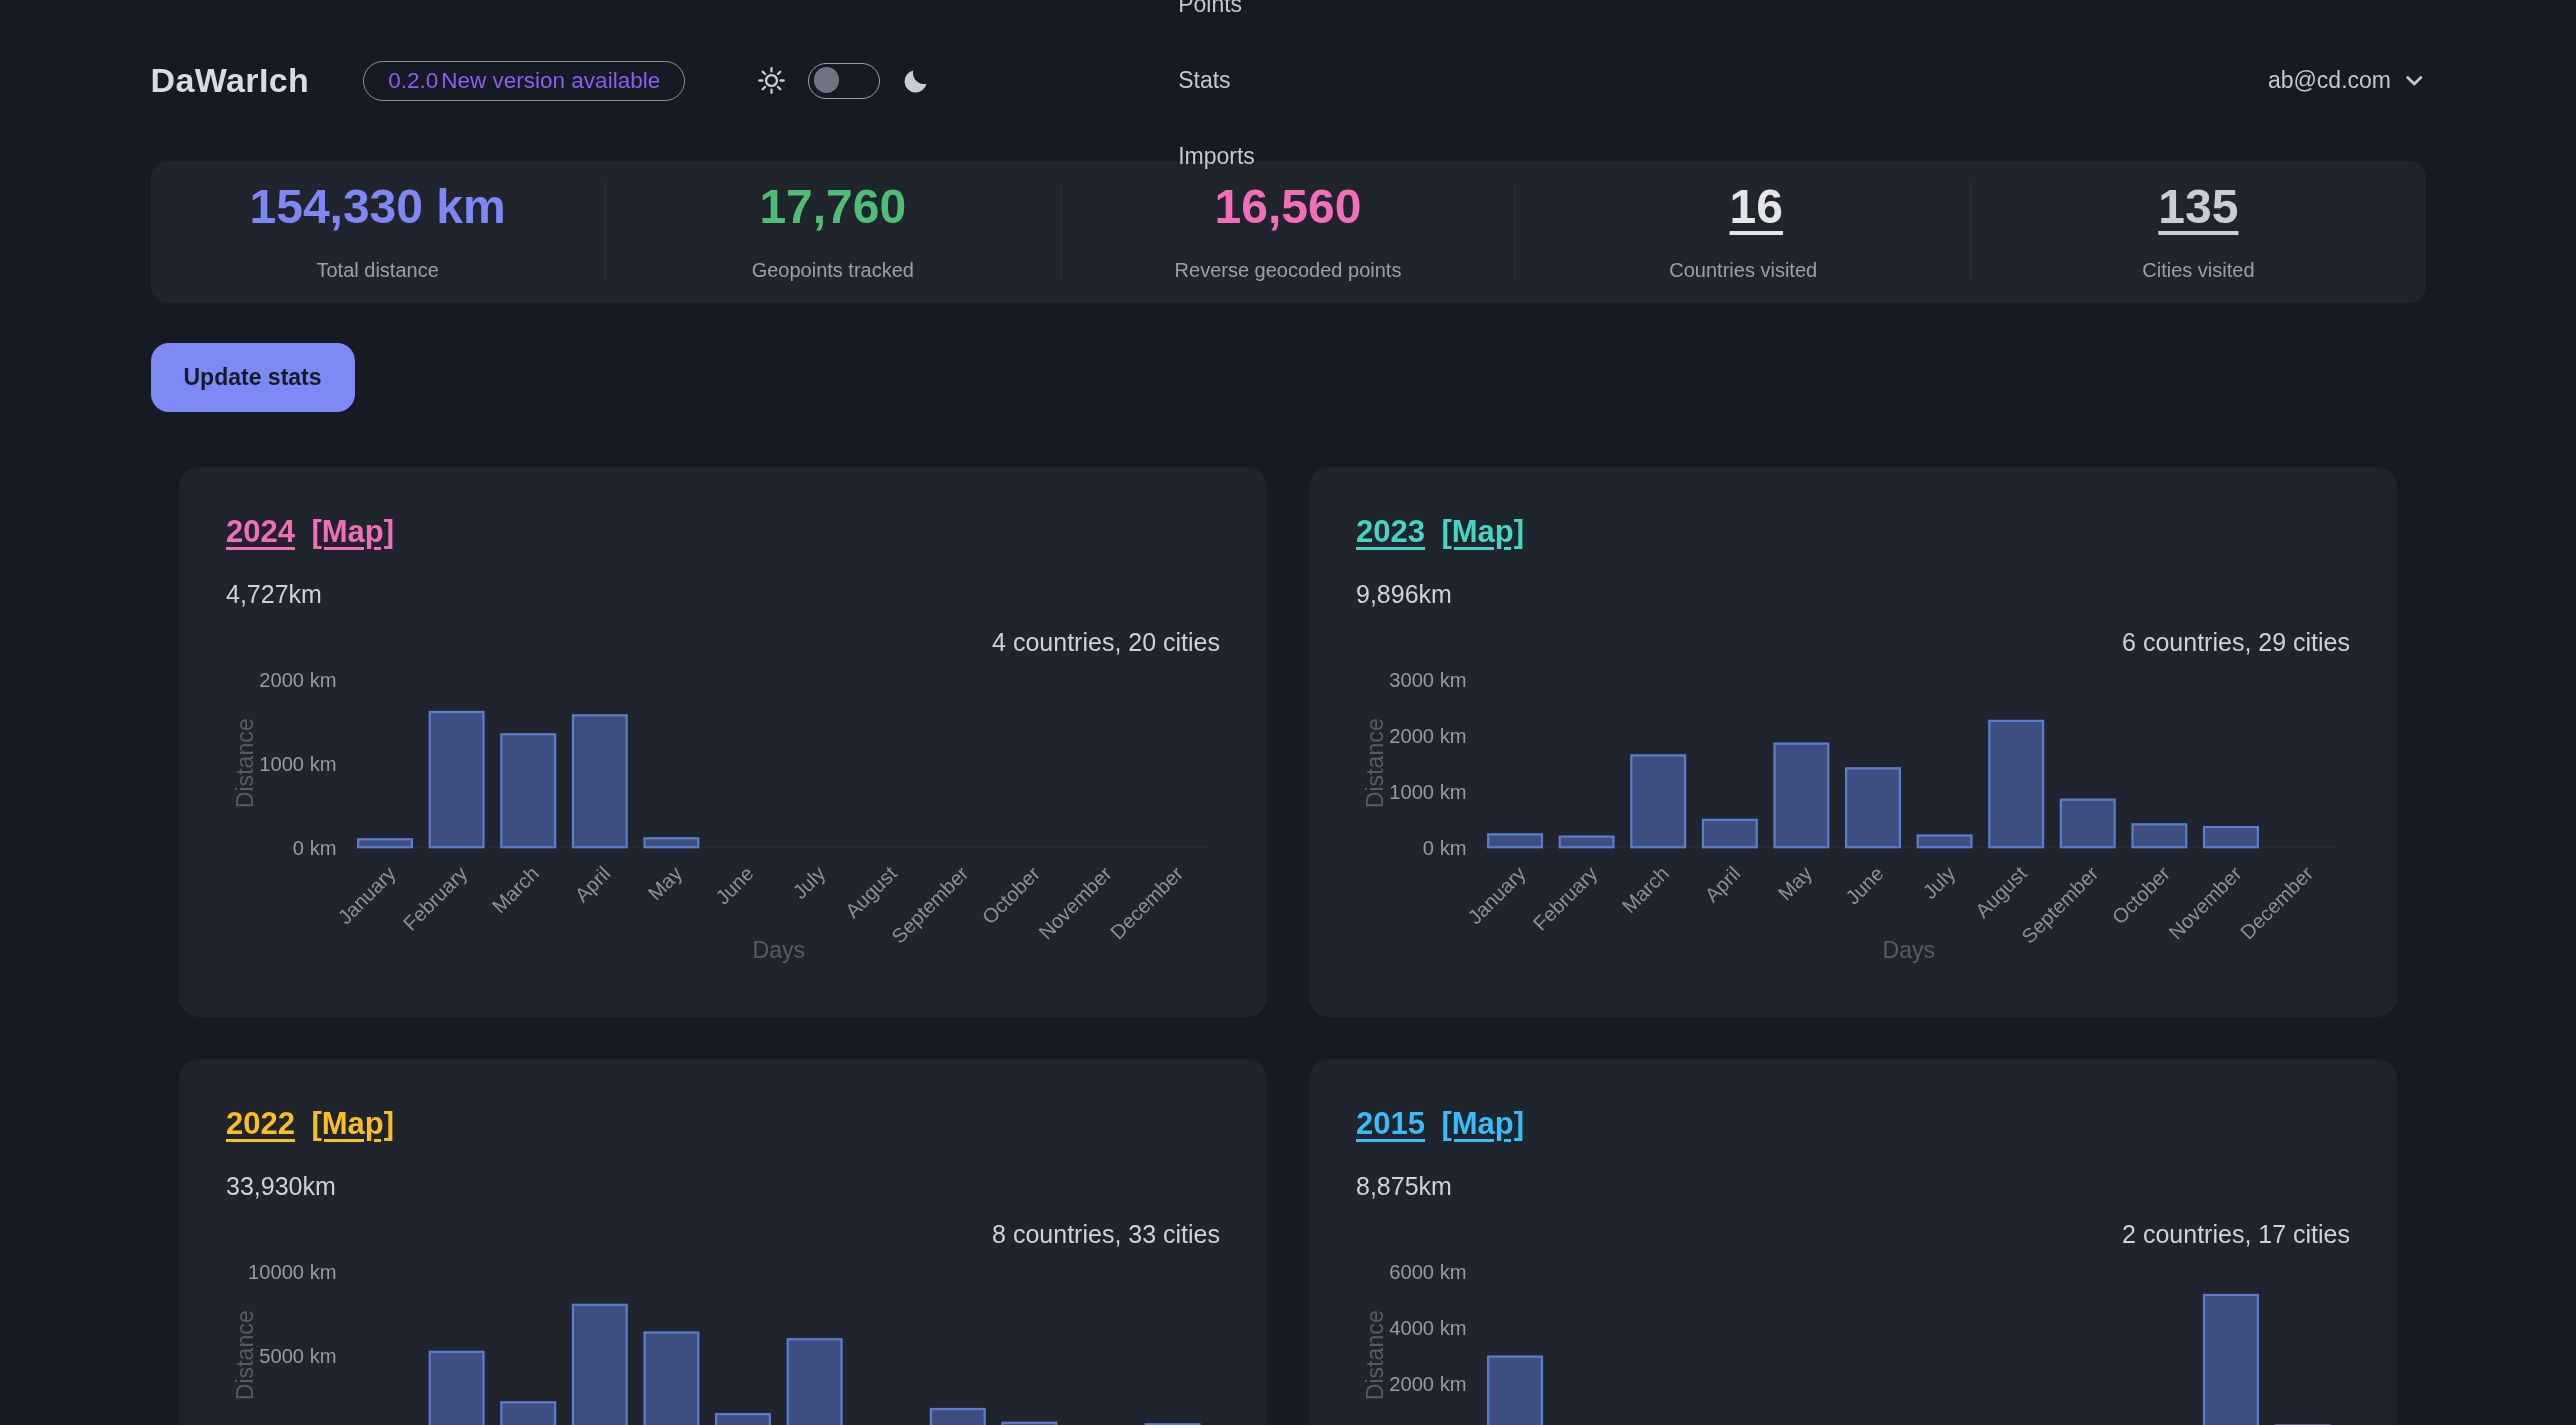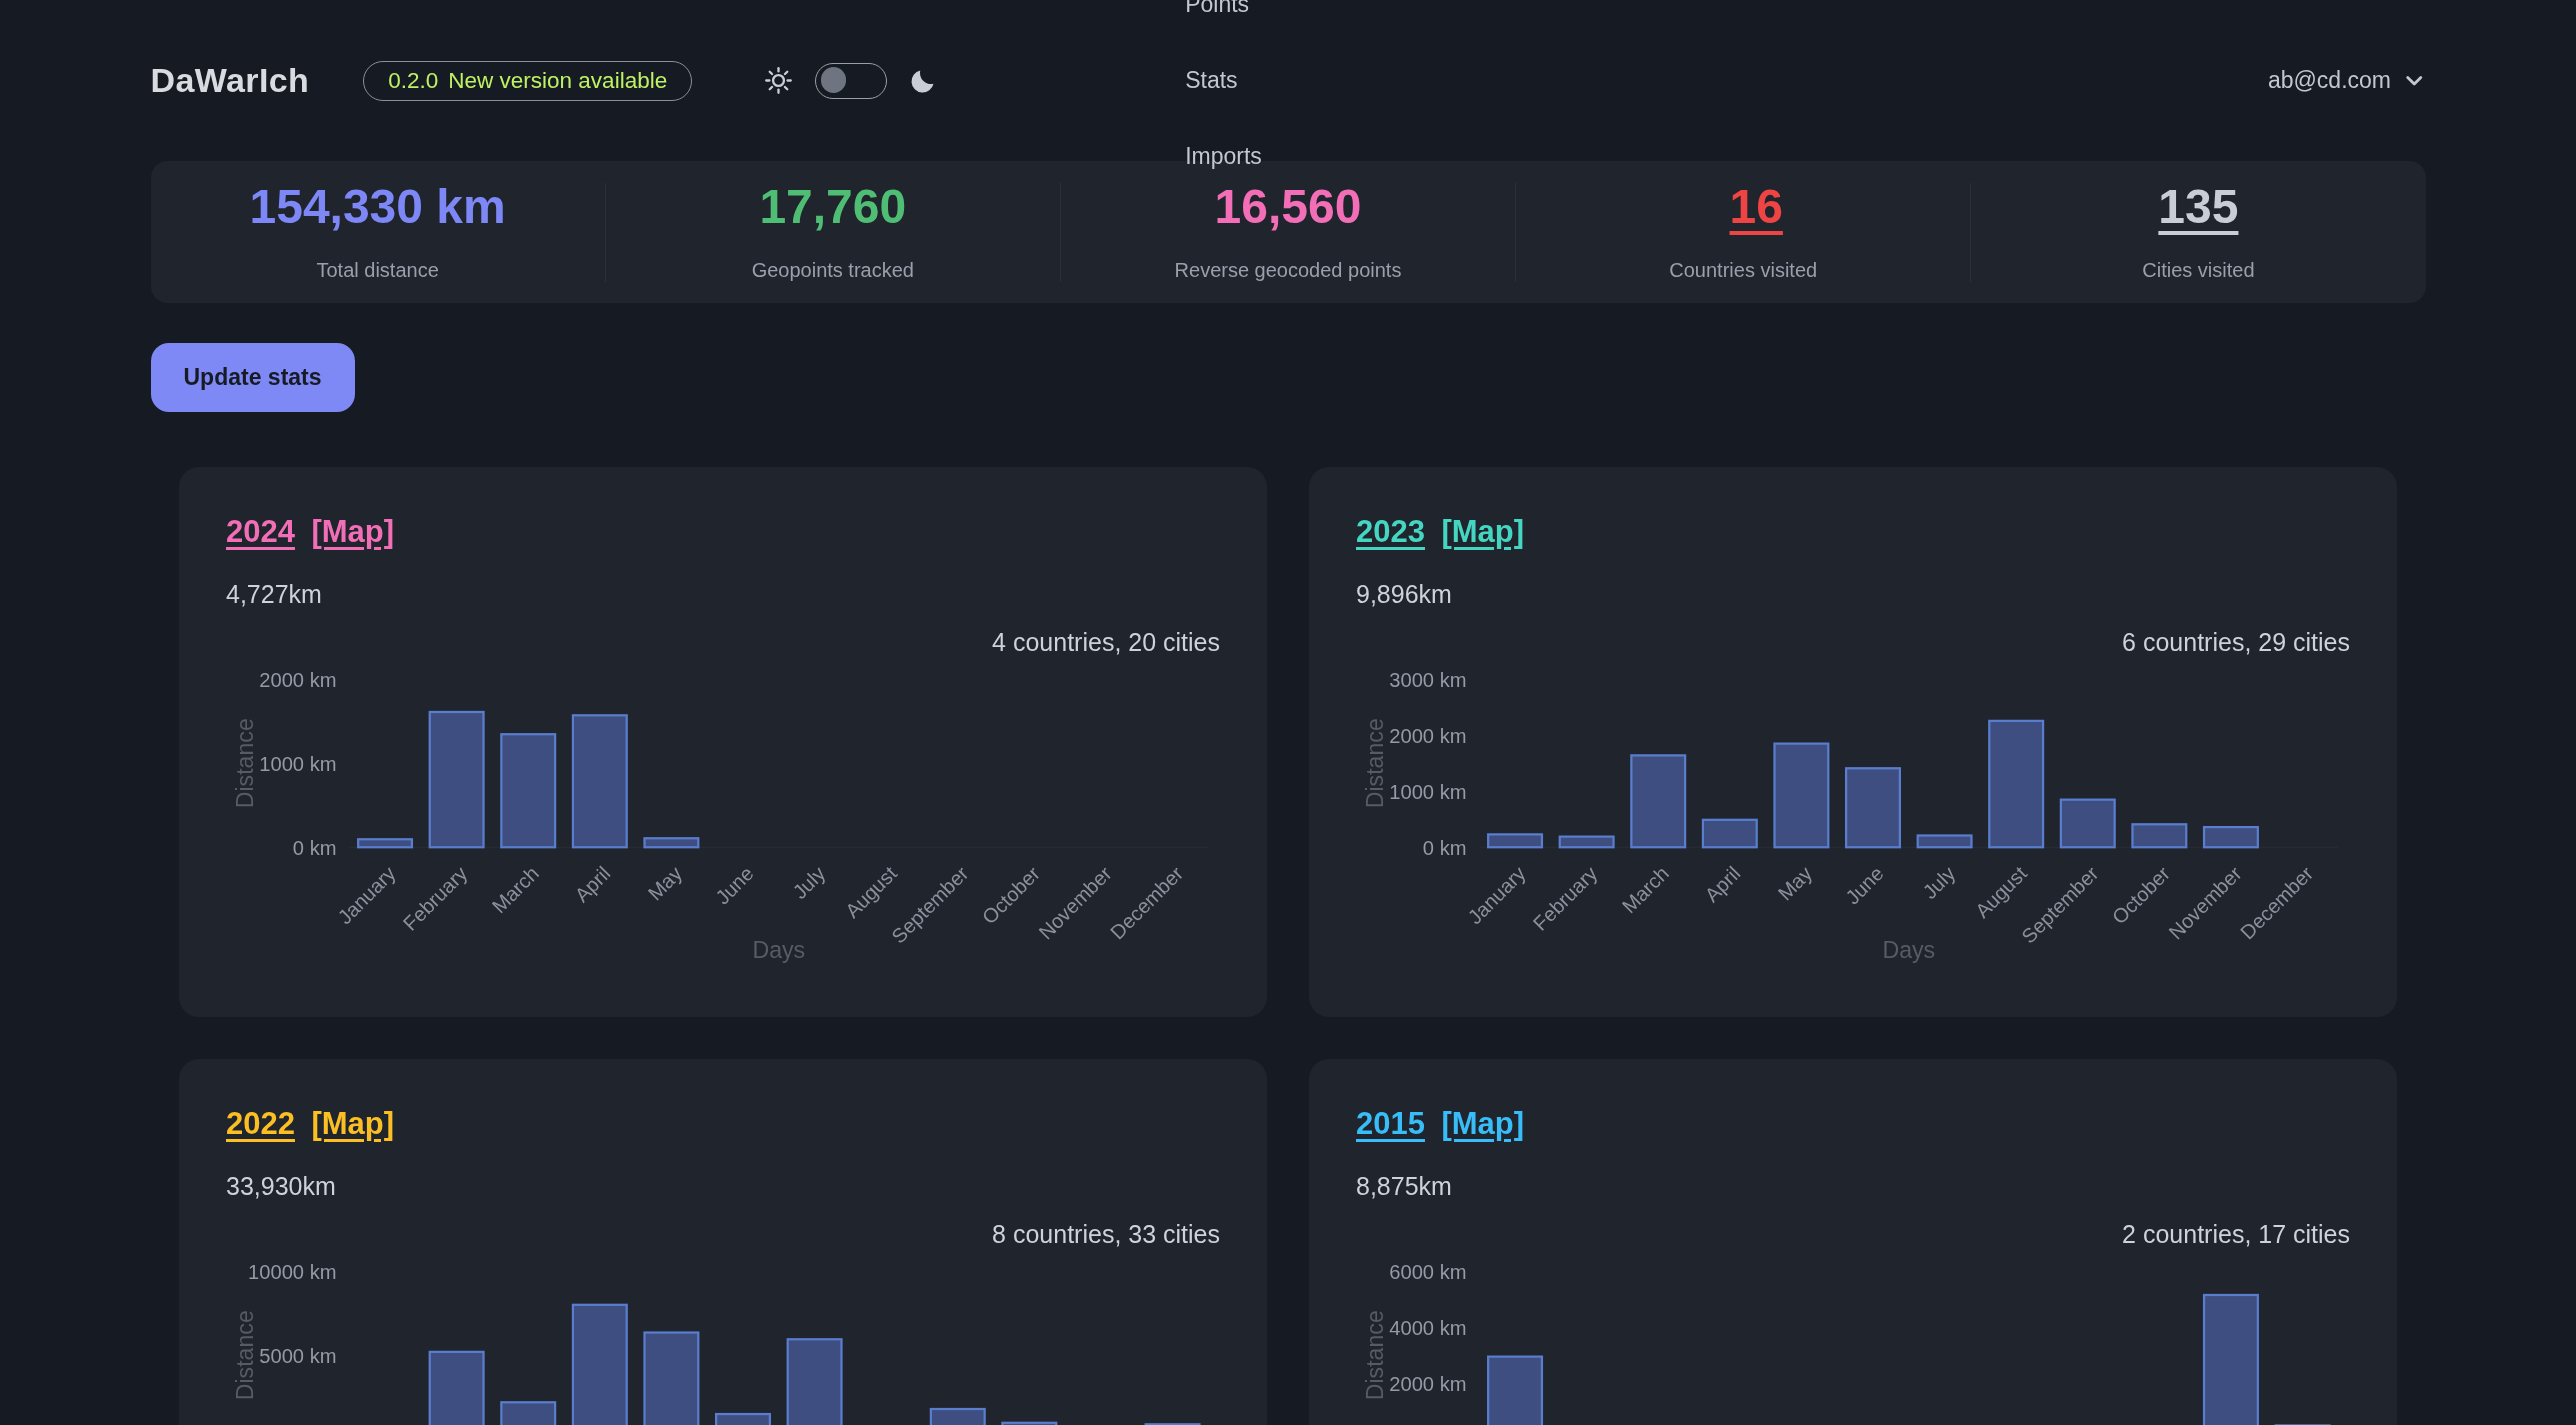--- a/index.html
+++ b/index.html
@@ -7,23 +7,23 @@
     width:2576px;height:1425px;overflow:hidden;
     background:#161a22;
     font-family:"Liberation Sans",sans-serif;
     -webkit-font-smoothing:antialiased;
   }
   .container{width:2275px;margin:0 auto;}
   
   .header{display:flex;align-items:center;padding-top:46px;height:69px;}
   .logo{font-size:34px;font-weight:700;color:#d8dbe0;letter-spacing:0.4px;}
   .version-badge{
-    margin-left:54px;display:flex;align-items:center;gap:10px;
+    margin-left:54px;display:flex;align-items:center;gap:3px;
     border:1.5px solid #8a909a;border-radius:749px;
-    padding:6px 24px;color:#bef264;font-size:22.5px;cursor:pointer;
+    padding:6px 24px;color:#8b5cf6;font-size:22.5px;cursor:pointer;
   }
   .toggle-cluster{display:flex;align-items:center;margin-left:71px;gap:21px;}
   .switch{
     width:72px;height:36px;border:1.5px solid #9aa0ab;border-radius:749px;
     position:relative;cursor:pointer;box-sizing:border-box;
   }
   .knob{position:absolute;left:4.5px;top:3.7px;width:25.5px;height:25.5px;border-radius:50%;background:#6e7480;}
   .nav{display:flex;gap:49px;margin-left:247px;flex-direction:column;}
   .nav a{color:#c3c7cf;font-size:23px;text-decoration:none;cursor:pointer;}
   .account{margin-left:auto;display:flex;align-items:center;gap:12px;color:#c3c7cf;font-size:23px;cursor:pointer;}
@@ -116,21 +116,21 @@
     </div>
     <div class="stat-cell">
       <div class="stat-value" style="color: rgb(79, 189, 116);">17,760</div>
       <div class="stat-label">Geopoints tracked</div>
     </div>
     <div class="stat-cell">
       <div class="stat-value" style="color: rgb(242, 110, 183);">16,560</div>
       <div class="stat-label">Reverse geocoded points</div>
     </div>
     <div class="stat-cell">
-      <a class="stat-value link" style="color: #ef4444; margin-left: 26px;">16</a>
+      <a class="stat-value link" style="color: #e5e5e5; margin-left: 26px;">16</a>
       <div class="stat-label">Countries visited</div>
     </div>
     <div class="stat-cell">
       <a class="stat-value link" style="color: rgb(201, 205, 213);">135</a>
       <div class="stat-label">Cities visited</div>
     </div>
   </div>
 
   <button class="update-btn">Update stats</button>
 

